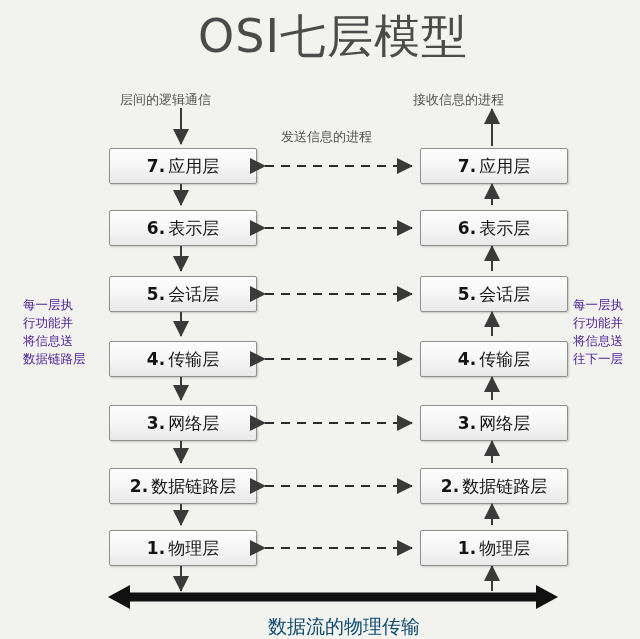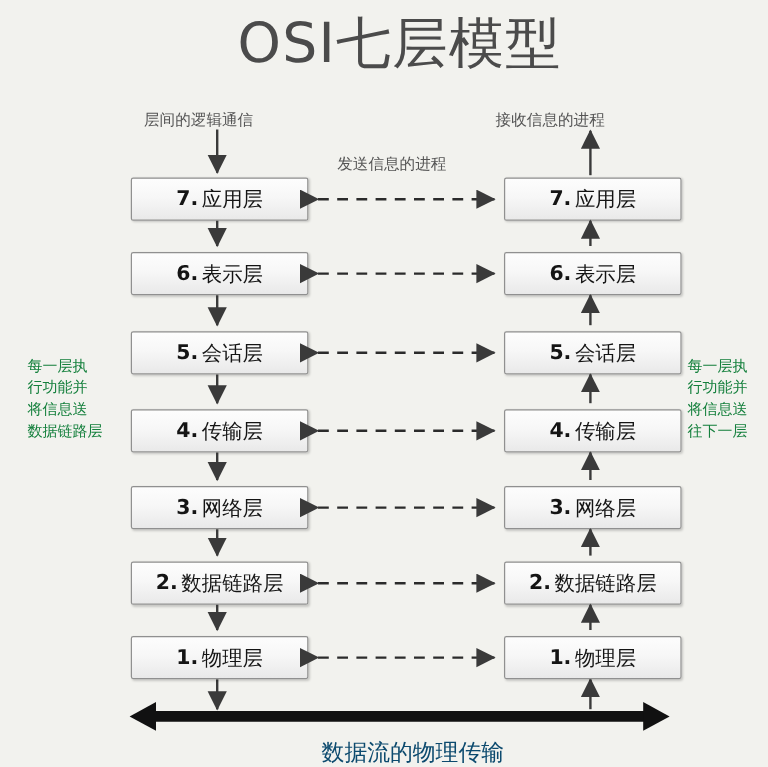--- a/index.html
+++ b/index.html
@@ -48,21 +48,21 @@
     top: 128px;
     font-size: 13px;
     color: #555;
     white-space: nowrap;
   }
   
   .side-note {
     position: absolute;
     font-size: 12.5px;
     line-height: 18px;
-    color: #15803d;
+    color: #4c1d95;
     width: 72px;
   }
   .side-left  { left: 10px;  top: 296px; text-align: left; }
   .side-right { left: 560px; top: 296px; text-align: left; }
   
   .layer-box {
     position: absolute;
     height: 36px;
     border: 1px solid #909090;
     border-radius: 2px;

